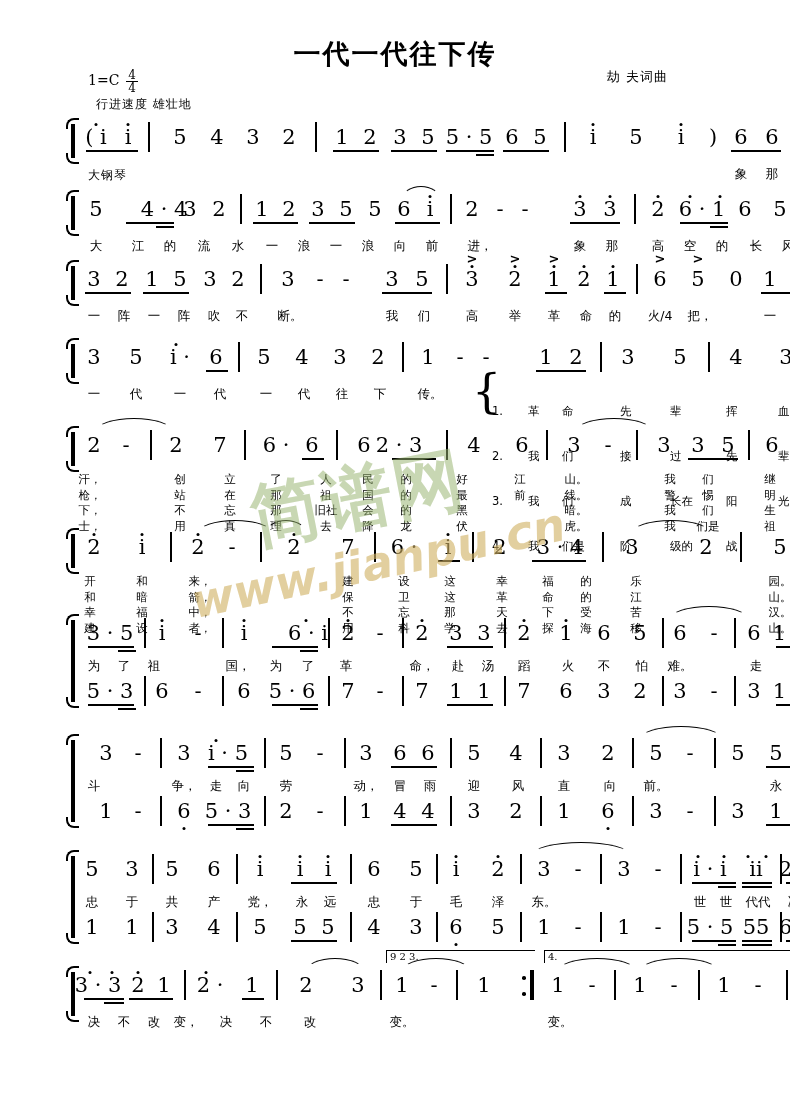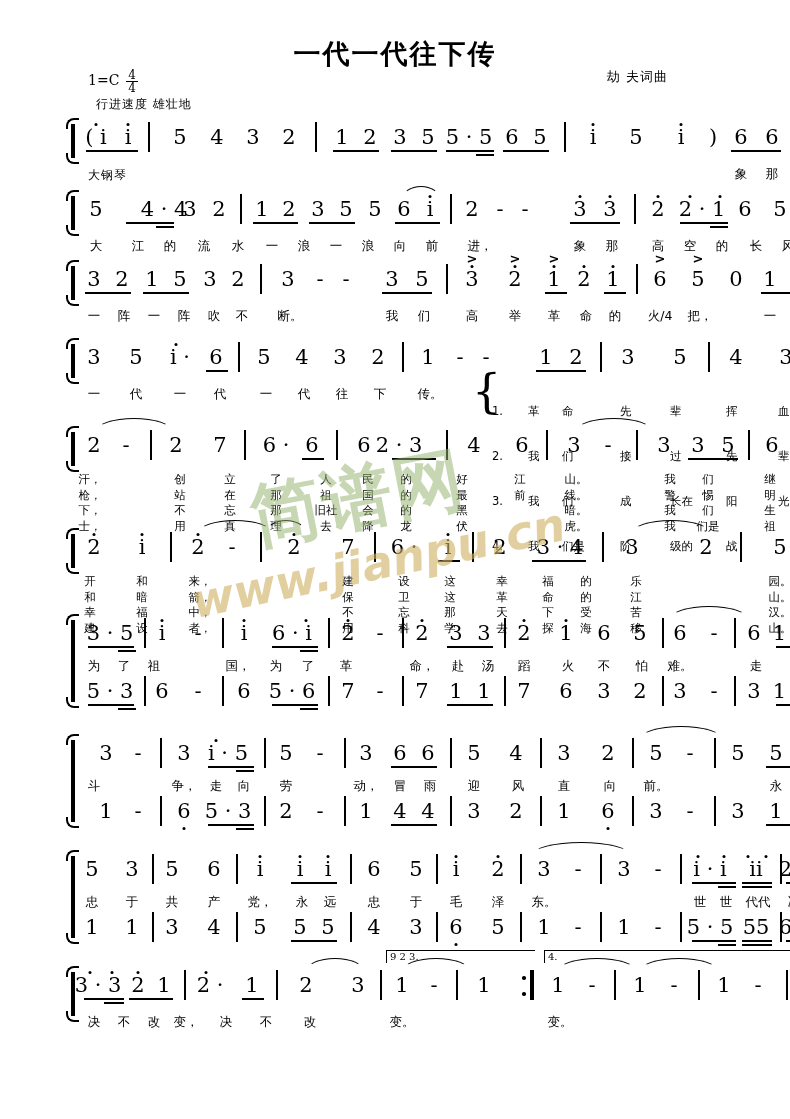--- a/index.html
+++ b/index.html
@@ -340,21 +340,21 @@
         <span class="c note" style="left:420px">-</span>
         <span class="c note" style="left:445px">-</span>
         <span class="c note" style="left:500px">3</span>
         <span class="c note" style="left:530px">3</span>
         <span class="odot" style="left:500px; top:-1px;"></span>
         <span class="odot" style="left:530px; top:-1px;"></span>
         <span class="beam" style="left:490px; top:26px; width:50px;"></span>
         <span class="bl" style="left:554px"></span>
         <span class="c note" style="left:578px">2</span>
         <span class="odot" style="left:578px; top:-1px;"></span>
-        <span class="c note" style="left:622px">2 · 1</span>
+        <span class="c note" style="left:622px">6 · 1</span>
         <span class="odot" style="left:610px; top:-1px;"></span>
         <span class="odot" style="left:640px; top:-1px;"></span>
         <span class="beam" style="left:600px; top:26px; width:48px;"></span>
         <span class="beam" style="left:630px; top:30px; width:18px;"></span>
         <span class="c note" style="left:665px">6</span>
         <span class="c note" style="left:700px">5</span>
 
       </div>
       <div class="lyr" style="margin-top:8px;">
         <span class="c lyric" style="left:16px">大</span>
@@ -671,21 +671,21 @@
         <span class="c note" style="left:30px">3 · 5</span>
         <span class="beam" style="left:8px; top:26px; width:46px;"></span>
         <span class="beam" style="left:38px; top:30px; width:18px;"></span>
         <span class="bl" style="left:64px"></span>
         <span class="c note" style="left:82px">i</span>
         <span class="odot" style="left:82px; top:-1px;"></span>
         <span class="c note" style="left:118px">-</span>
         <span class="bl" style="left:142px"></span>
         <span class="c note" style="left:164px">i</span>
         <span class="odot" style="left:164px; top:-1px;"></span>
-        <span class="c note" style="left:212px">6 · i</span>
+        <span class="c note" style="left:228px">6 · i</span>
         <span class="odot" style="left:226px; top:-1px;"></span>
         <span class="beam" style="left:192px; top:26px; width:46px;"></span>
         <span class="beam" style="left:220px; top:30px; width:18px;"></span>
         <span class="bl" style="left:248px"></span>
         <span class="c note" style="left:268px">2</span>
         <span class="odot" style="left:268px; top:-1px;"></span>
         <span class="c note" style="left:300px">-</span>
         <span class="bl" style="left:322px"></span>
         <span class="c note" style="left:342px">2</span>
         <span class="odot" style="left:342px; top:-1px;"></span>

